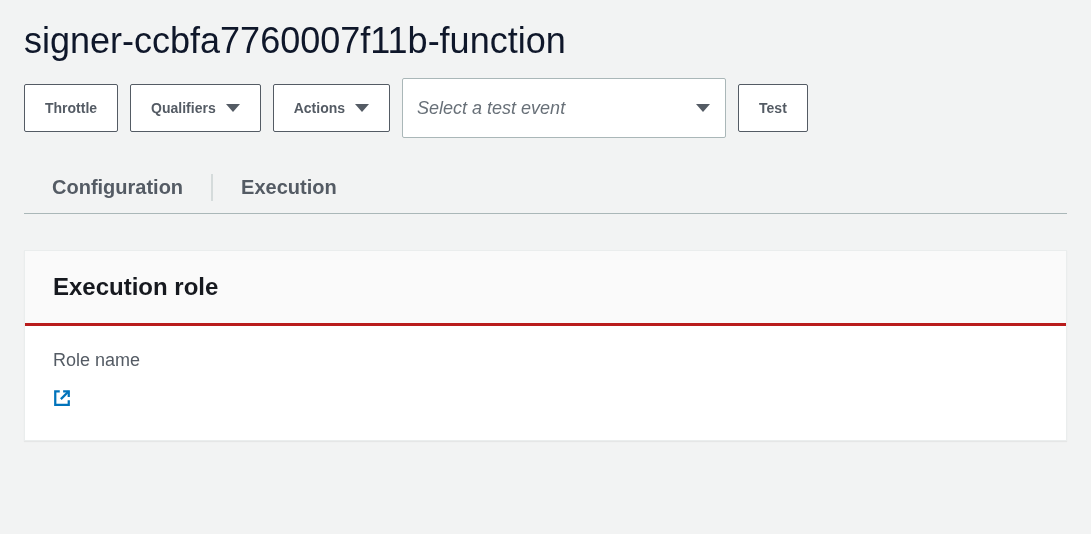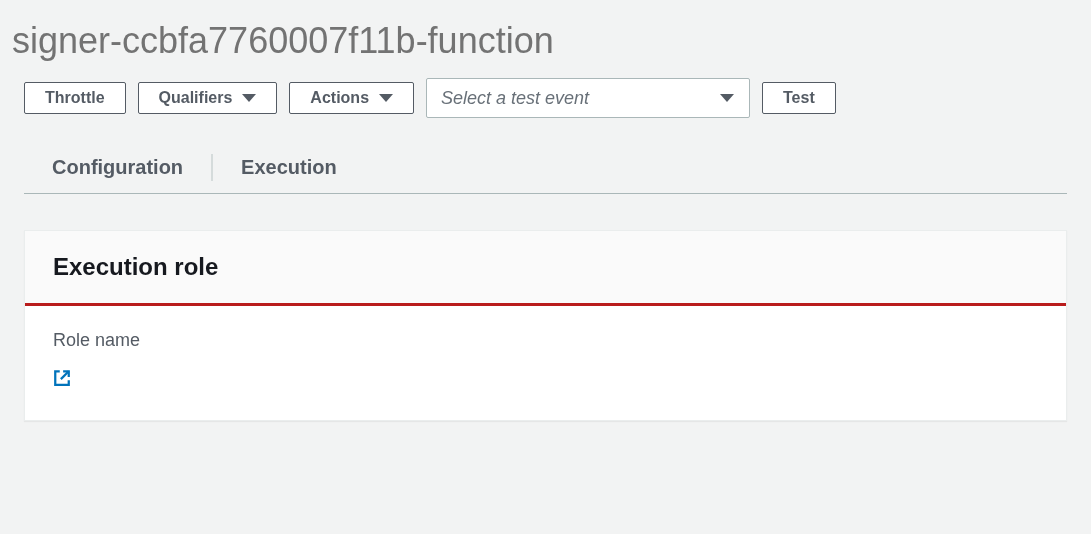--- a/index.html
+++ b/index.html
@@ -11,61 +11,61 @@
       font-family: "Amazon Ember", "Helvetica Neue", Arial, sans-serif;
       background: #f2f3f3;
       color: #16191f;
       width: 1091px;
       height: 534px;
       overflow: hidden;
     }
     .page-title {
       font-size: 36px;
       font-weight: 400;
-      padding: 20px 24px 16px 12px;
-      color: #737373;
+      padding: 20px 24px 16px 24px;
+      color: #0f172a;
     }
     .toolbar {
       display: flex;
       gap: 12px;
       padding: 0 24px 24px 24px;
       align-items: center;
     }
     .btn {
       background: #fff;
       border: 1px solid #545b64;
       border-radius: 2px;
       padding: 8px 20px;
-      font-size: 16px;
+      font-size: 14px;
       font-weight: 700;
       color: #545b64;
       cursor: pointer;
       display: inline-flex;
       align-items: center;
       gap: 10px;
-      height: 32px;
+      height: 48px;
     }
     .btn .caret {
       width: 0;
       height: 0;
       border-left: 7px solid transparent;
       border-right: 7px solid transparent;
       border-top: 8px solid #545b64;
     }
     .select-wrap {
       position: relative;
       flex: 0 0 auto;
     }
     .select {
       background: #fff;
       border: 1px solid #aab7b8;
       border-radius: 2px;
       padding: 8px 40px 8px 14px;
       font-size: 18px;
-      height: 40px;
+      height: 60px;
       width: 324px;
       color: #687078;
       font-style: italic;
       cursor: pointer;
       display: flex;
       align-items: center;
     }
     .select-caret {
       position: absolute;
       right: 16px;

